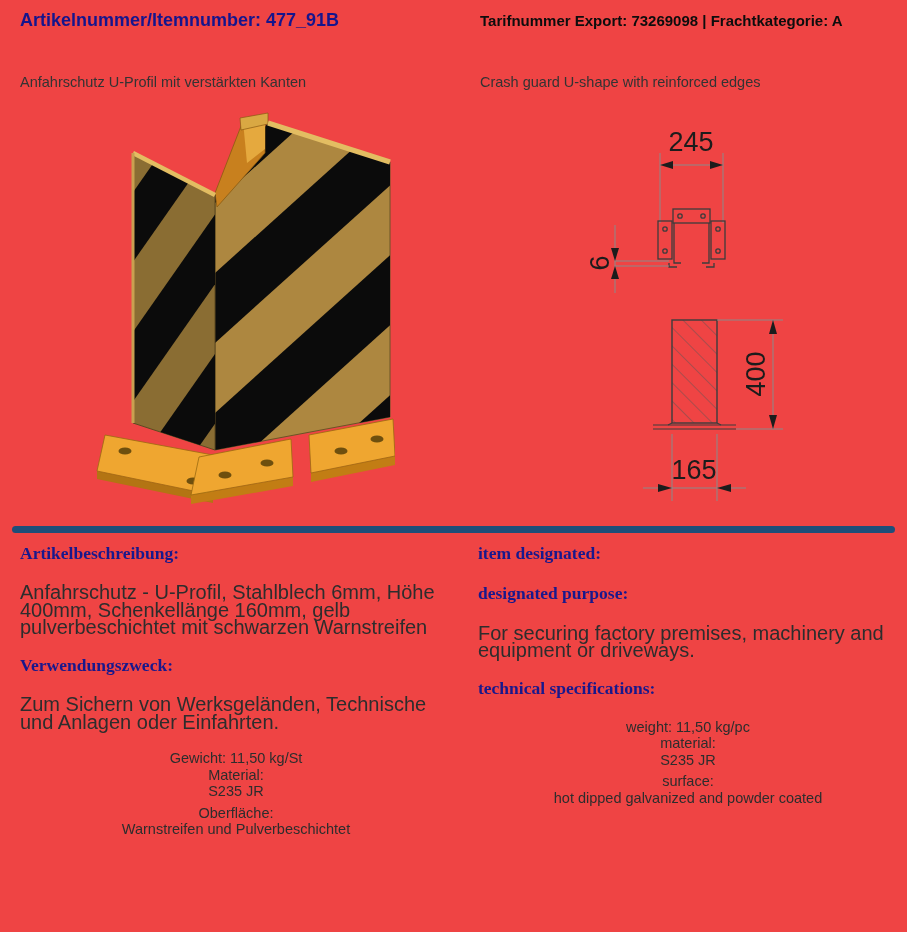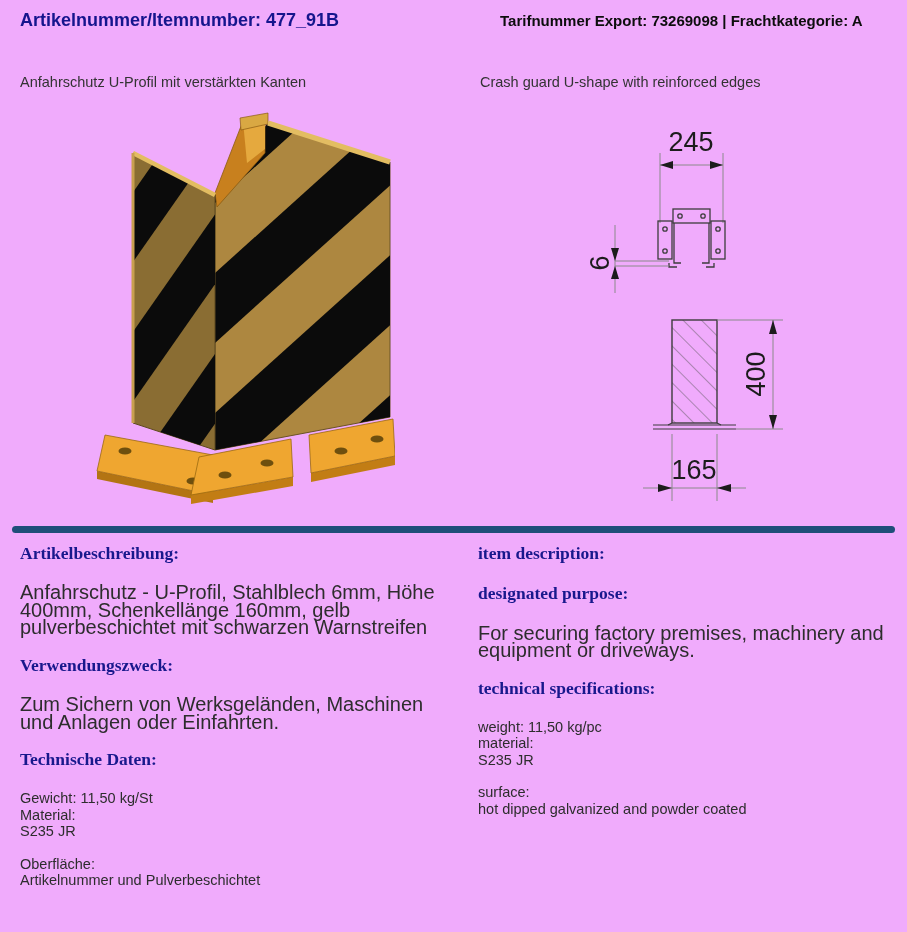--- a/index.html
+++ b/index.html
@@ -1,28 +1,28 @@
 <!DOCTYPE html>
 <html><head>
 <meta charset="utf-8">
 <style>
   * { margin:0; padding:0; box-sizing:border-box; }
   html,body { background:#ffffff; }
   body { font-family:"Liberation Sans", sans-serif; color:#2d2d2d; }
   .page {
-    position:relative; width:907px; height:932px; background:#f0abfc;
+    position:relative; width:907px; height:932px; background:#ef4444;
     overflow:hidden;
   }
   
   .hdr-left {
     position:absolute; left:20px; top:10px;
     font-size:18px; font-weight:bold; color:#15158d;
   }
   .hdr-right {
-    position:absolute; left:500px; top:12px;
+    position:absolute; left:480px; top:12px;
     font-size:15px; font-weight:bold; color:#0d0d0d;
   }
   .subtitle-de {
     position:absolute; left:20px; top:74px;
     font-size:14.5px; color:#333333;
   }
   .subtitle-en {
     position:absolute; left:480px; top:74px;
     font-size:14.5px; color:#333333;text-align:right;
   }
@@ -45,22 +45,22 @@
   .col-en { left:478px; width:420px; }
   .col h2 {
     font-size:17.5px; font-weight:bold; color:#18188c;
     margin:0 0 21px 0; line-height:1.1;font-family:Liberation Serif, serif;
   }
   .col .body-text {
     font-size:20px; line-height:17.5px; color:#2d2d2d;
     margin:4px 0 19px 0;
   }
   .col .sec-gap { margin-top:18px; }
-  .tech-line { font-size:14.5px; line-height:16.5px; color:#2d2d2d; }
-  .tech-gap  { margin-top:16px; }
+  .tech-line { font-size:14.5px; line-height:16.5px; color:#2d2d2d;text-align:center; }
+  .tech-gap  { margin-top:5px; }
 </style>
 </head>
 <body>
 
 <div class="page">
 
   <div class="hdr-left">Artikelnummer/Itemnumber: 477_91B</div>
   <div class="hdr-right">Tarifnummer Export: 73269098 | Frachtkategorie: A</div>
   <div class="subtitle-de">Anfahrschutz U-Profil mit verstärkten Kanten</div>
   <div class="subtitle-en">Crash guard U-shape with reinforced edges</div>
@@ -190,31 +190,30 @@
     <polygon points="112,190 126,186 126,194" fill="#1c1c1c"></polygon>
     <text class="dim-text" x="89" y="181" text-anchor="middle">165</text>
   </svg>
 
   <div class="divider"></div>
 
   <div class="col col-de">
     <h2>Artikelbeschreibung:</h2>
     <p class="body-text">Anfahrschutz - U-Profil, Stahlblech 6mm, Höhe 400mm, Schenkellänge 160mm, gelb pulverbeschichtet mit schwarzen Warnstreifen</p>
     <h2 class="sec-gap">Verwendungszweck:</h2>
-    <p class="body-text">Zum Sichern von Werksgeländen, Maschinen und Anlagen oder Einfahrten.</p>
-    <h2 class="sec-gap">Technische Daten:</h2>
+    <p class="body-text">Zum Sichern von Werksgeländen, Technische und Anlagen oder Einfahrten.</p>
     <div class="tech-line">Gewicht: 11,50 kg/St</div>
     <div class="tech-line">Material:</div>
     <div class="tech-line">S235 JR</div>
     <div class="tech-line tech-gap">Oberfläche:</div>
-    <div class="tech-line">Artikelnummer und Pulverbeschichtet</div>
+    <div class="tech-line">Warnstreifen und Pulverbeschichtet</div>
   </div>
 
   <div class="col col-en">
-    <h2>item description:</h2>
+    <h2>item designated:</h2>
     <h2 class="sec-gap">designated purpose:</h2>
     <p class="body-text">For securing factory premises, machinery and equipment or driveways.</p>
     <h2 class="sec-gap">technical specifications:</h2>
     <div class="tech-line">weight: 11,50 kg/pc</div>
     <div class="tech-line">material:</div>
     <div class="tech-line">S235 JR</div>
     <div class="tech-line tech-gap">surface:</div>
     <div class="tech-line">hot dipped galvanized and powder coated</div>
   </div>
 

